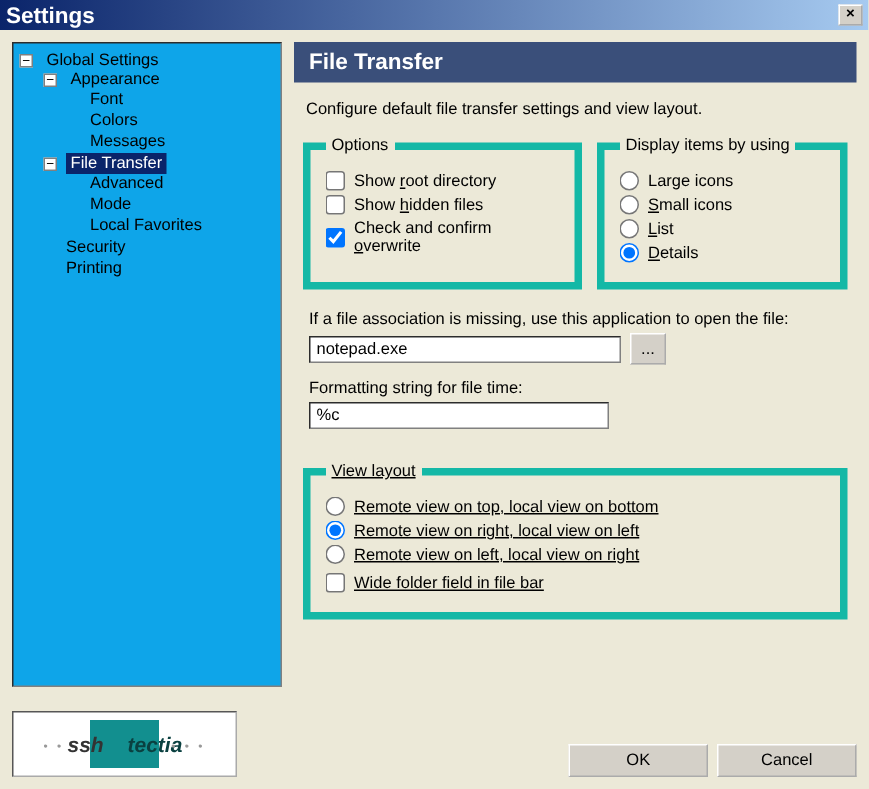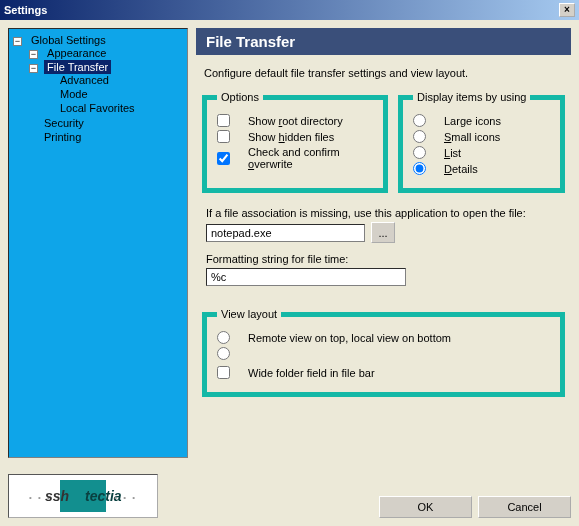--- a/index.html
+++ b/index.html
@@ -15,21 +15,21 @@
 .titlebar {
   background: linear-gradient(to right, #0a246a, #a6caf0);
   color: white;
   font-weight: bold;
   padding: 3px 4px;
   display: flex;
   justify-content: space-between;
   align-items: center;
   height: 20px;
 }
-.titlebar-title { font-size: 11px; }
+.titlebar-title { font-size: 15px; }
 .close-btn {
   width: 16px; height: 14px;
   background: #d4d0c8;
   border: 1px outset #fff;
   text-align: center;
   line-height: 11px;
   font-family: sans-serif;
   font-size: 10px;
   color: black;
   cursor: default;
@@ -99,48 +99,48 @@
   border: 5px solid #14b8a6;
   padding: 8px 10px 10px 10px;
   margin: 0;
 }
 legend { padding: 0 4px; }
 .fs-options { flex: 1; }
 .fs-display { width: 167px; }
 .chk-row, .rad-row {
   display: flex;
   align-items: center;
-  gap: 18px;
+  gap: 6px;
   margin: 3px 0;
 }
 .chk-row input, .rad-row input { margin: 0; }
 .mid-section { margin: 0 10px 12px 10px; }
 .mid-label { margin-bottom: 3px; }
 .input-row { display: flex; gap: 6px; align-items: center; margin-bottom: 10px; }
 .txt {
   border: 1px inset #808080;
   background: white;
   padding: 2px 4px;
   height: 18px;
   font-family: Tahoma, sans-serif;
   font-size: 11px;
 }
-.txt-app { width: 159px; }
+.txt-app { width: 208px; }
 .txt-fmt { width: 200px; }
 .btn {
   border: 1px outset #fff;
   background: #d4d0c8;
   padding: 2px 8px;
   font-family: Tahoma, sans-serif;
   font-size: 11px;
   cursor: default;
   height: 21px;
 }
 .btn-browse { width: 24px; padding: 2px 0; }
-.fs-viewlayout { margin: 0 6px; }
+.fs-viewlayout { margin: 0 6px; text-decoration: underline; }
 .bottom-bar {
   position: absolute;
   bottom: 8px;
   left: 8px;
   right: 8px;
   display: flex;
   justify-content: space-between;
   align-items: flex-end;
 }
 .logo-box {
@@ -184,20 +184,25 @@
   <div class="tree-panel">
     <div class="tree">
       <ul>
         <li>
           <span class="tree-toggle">−</span>
           <span class="tree-label">Global Settings</span>
           <ul>
             <li>
               <span class="tree-toggle">−</span>
               <span class="tree-label">Appearance</span>
+              <ul>
+                <li><span class="tree-blank"></span><span class="tree-label">Font</span></li>
+                <li><span class="tree-blank"></span><span class="tree-label">Colors</span></li>
+                <li><span class="tree-blank"></span><span class="tree-label">Messages</span></li>
+              </ul>
             </li>
             <li>
               <span class="tree-toggle">−</span>
               <span class="tree-label selected">File Transfer</span>
               <ul>
                 <li><span class="tree-blank"></span><span class="tree-label">Advanced</span></li>
                 <li><span class="tree-blank"></span><span class="tree-label">Mode</span></li>
                 <li><span class="tree-blank"></span><span class="tree-label">Local Favorites</span></li>
               </ul>
             </li>
@@ -263,21 +268,26 @@
       </div>
     </div>
 
     <fieldset class="fs-viewlayout">
       <legend>View layout</legend>
       <div class="rad-row">
         <input type="radio" name="vl" style="">
         <span>Remote view on top, local view on bottom</span>
       </div>
       <div class="rad-row">
+        <input type="radio" name="vl" checked="" style="">
+        <span>Remote view on right, local view on left</span>
+      </div>
+      <div class="rad-row">
         <input type="radio" name="vl" style="">
+        <span>Remote view on left, local view on right</span>
       </div>
       <div class="chk-row" style="margin-top:6px">
         <input type="checkbox" style="">
         <span>Wide folder field in file bar</span>
       </div>
     </fieldset>
   </div>
 </div>
 
 <div class="bottom-bar">

